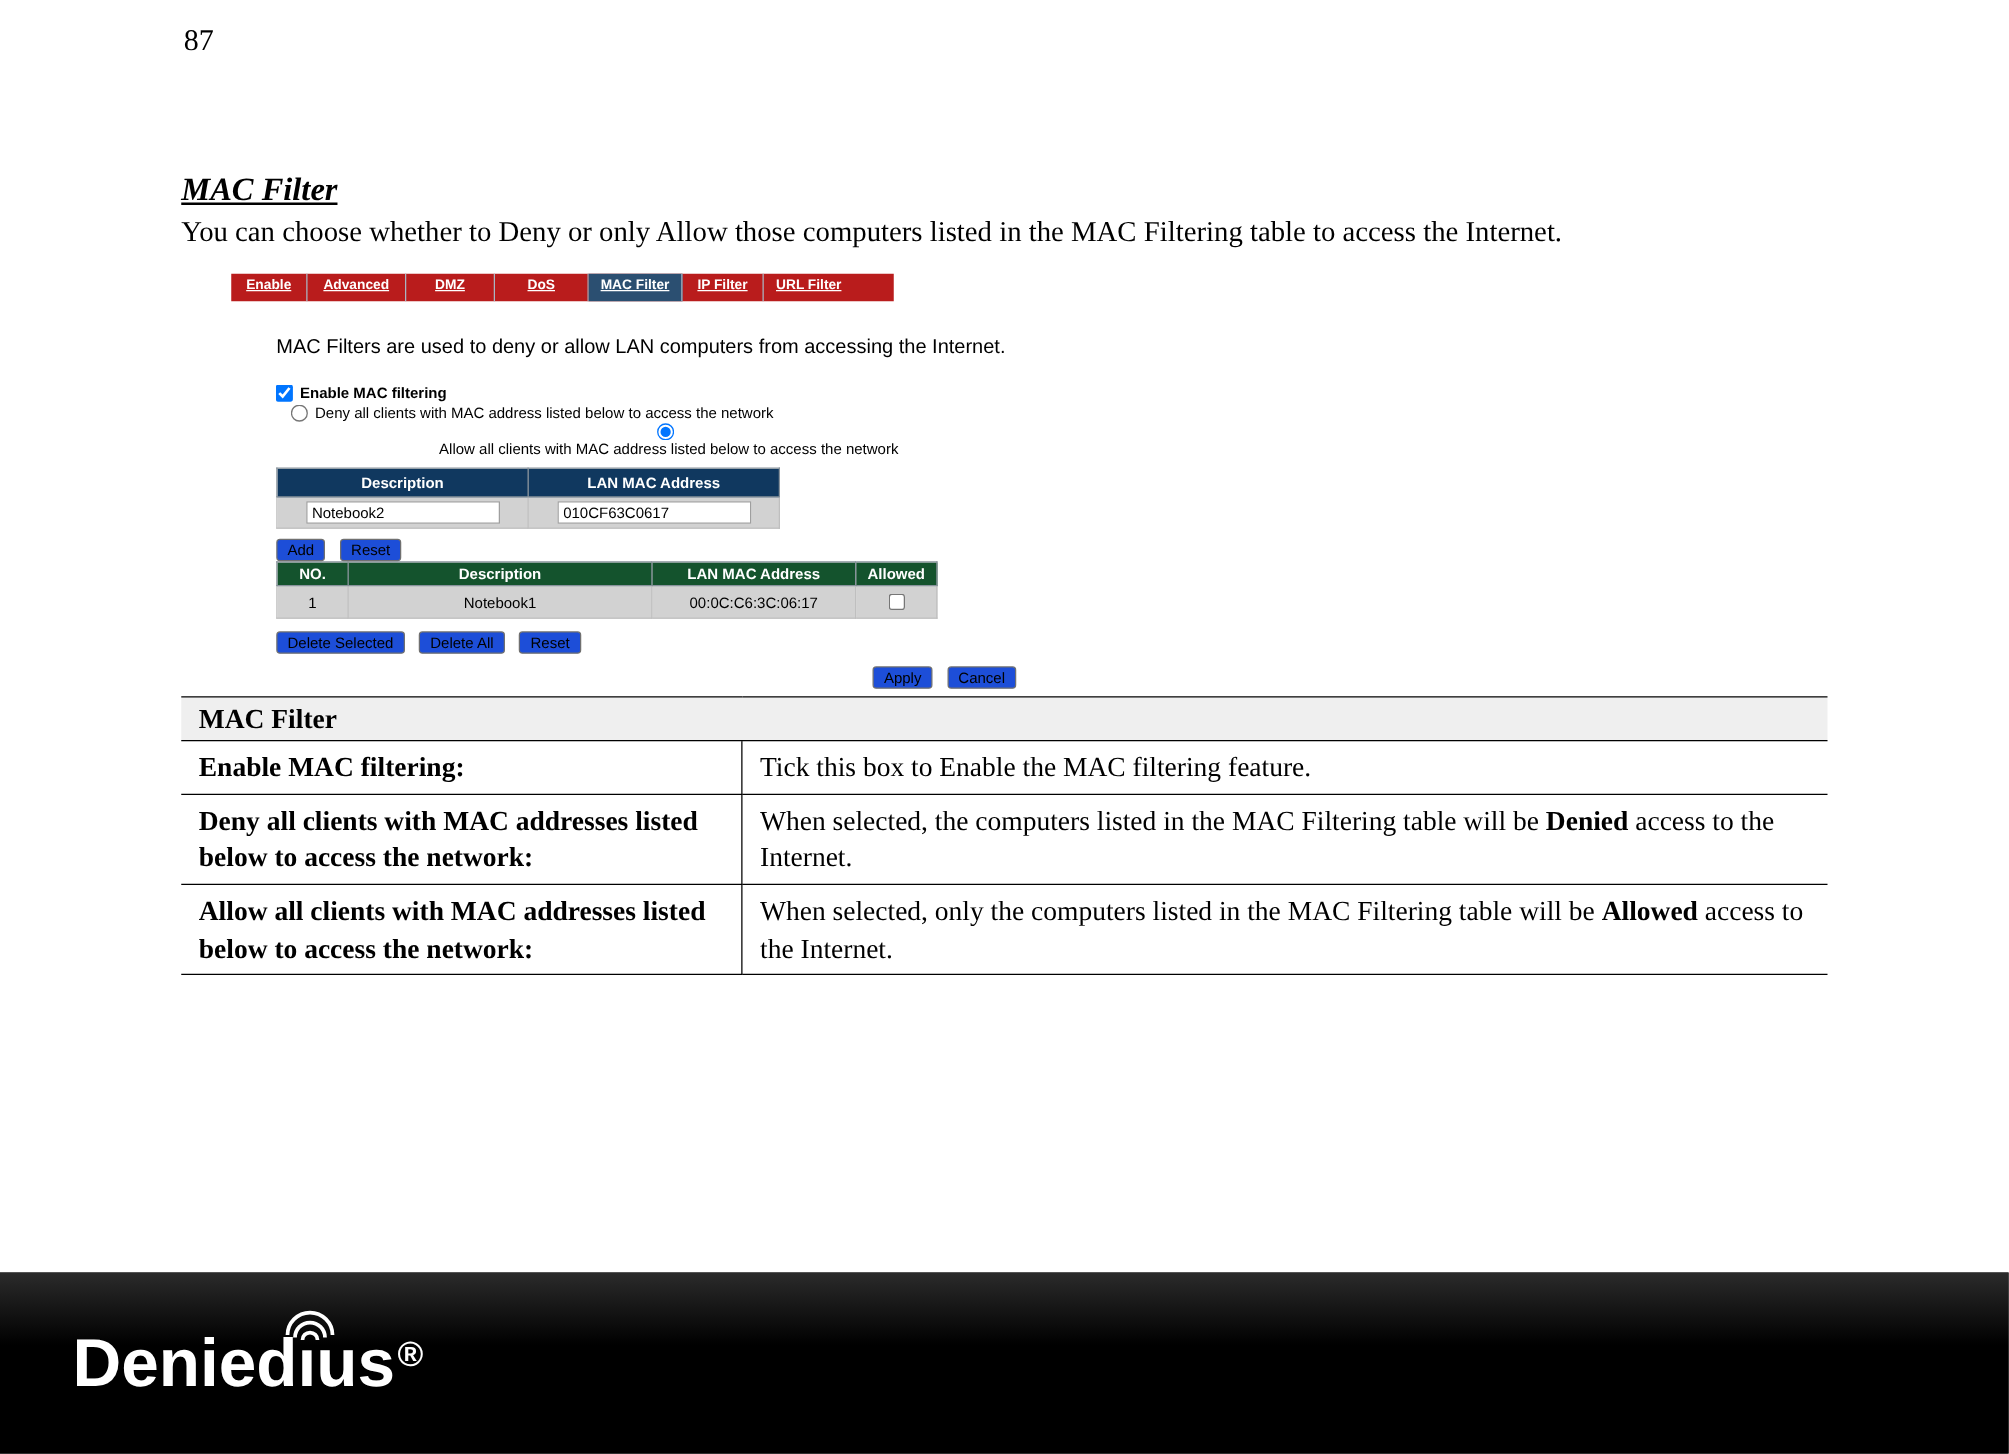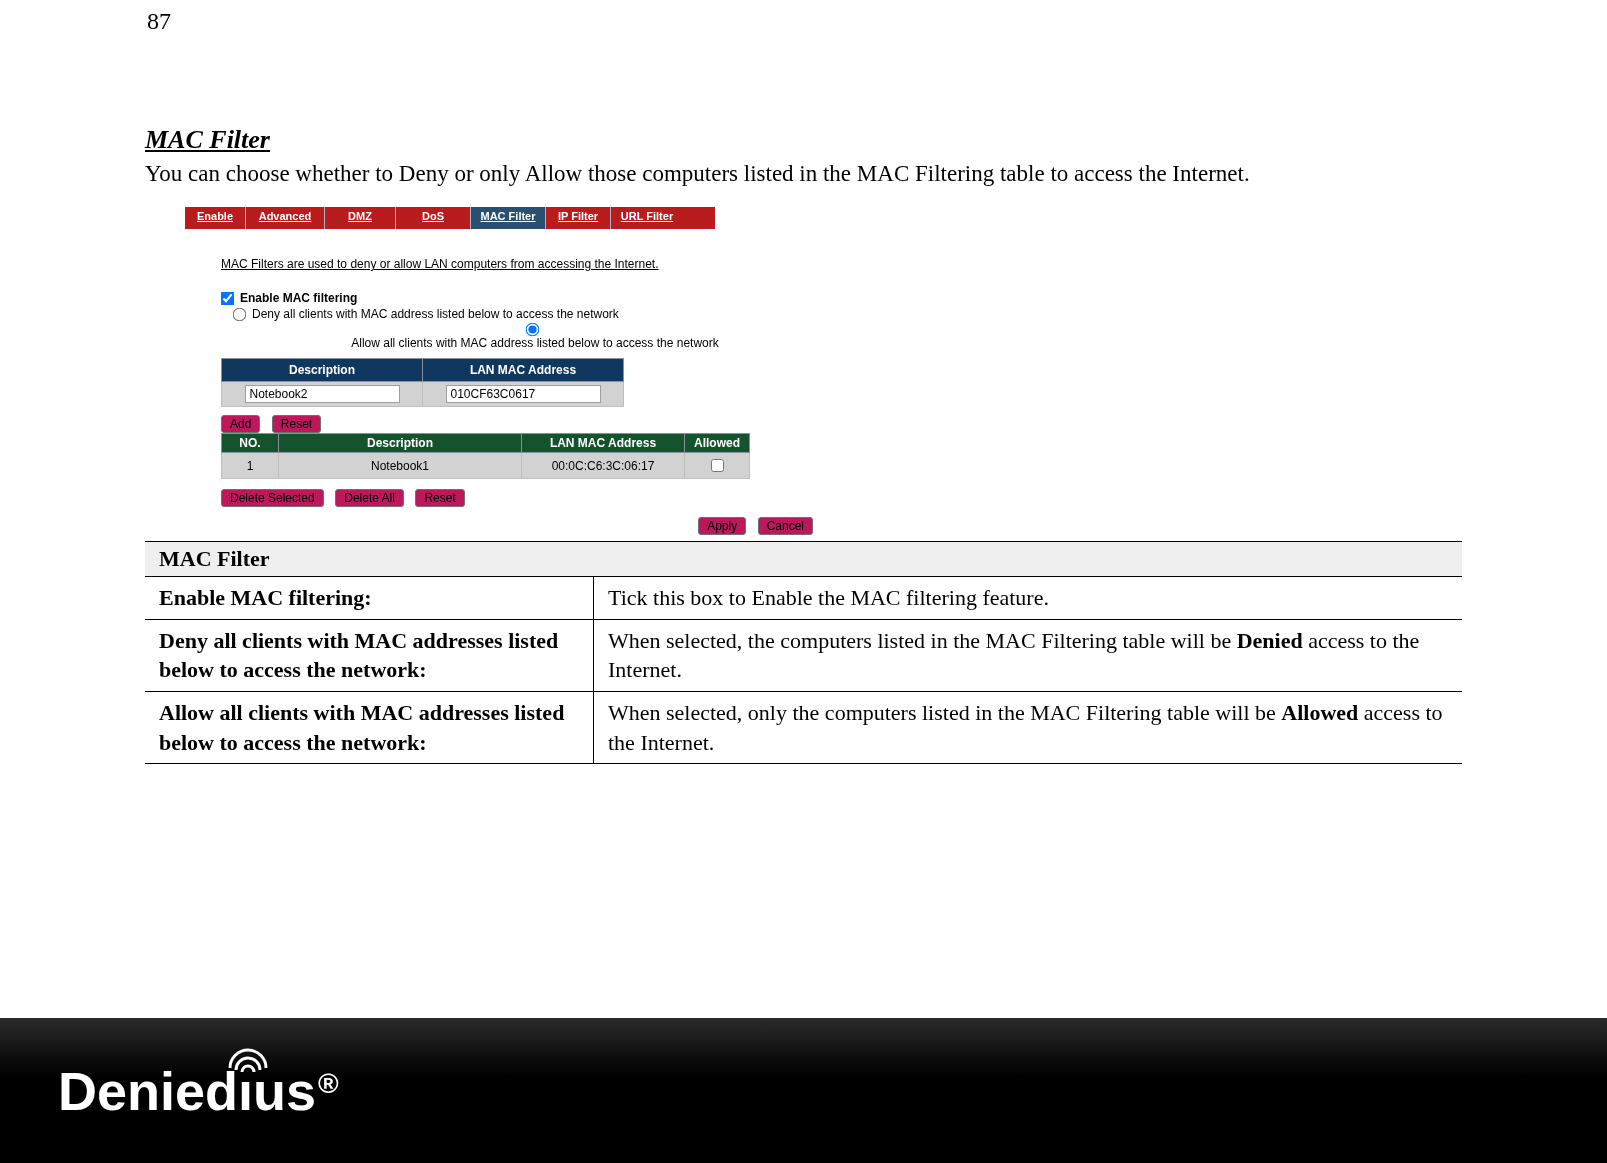--- a/index.html
+++ b/index.html
@@ -10,21 +10,21 @@
     background: #ffffff;
     font-family: "Times New Roman", Times, serif;
     color: #000;
     position: relative;
   }
   .page {
     padding: 8px 145px 0 145px;
   }
   .page-number {
     font-size: 24px;
-    margin: 0 0 90px 2px;
+    margin: 12px 0 90px 2px;
   }
   .section-title {
     font-style: italic;
     font-weight: bold;
     font-size: 26px;
     text-decoration: underline;
     margin: 0 0 6px 0;
   }
   .intro-text {
     font-size: 23px;
@@ -59,23 +59,22 @@
   .mock .tab.advanced { width: 78px; }
   .mock .tab.dmz      { width: 70px; }
   .mock .tab.dos      { width: 74px; }
   .mock .tab.mac      { width: 74px; background: #2b4f71; }
   .mock .tab.ip       { width: 64px; }
   .mock .tab.url      { width: 72px; border-right: none; }
   .mock .body {
     padding: 28px 0 0 36px;
   }
   .mock .desc {
-    font-size: 12px;
+    font-size: 16px;
     margin-bottom: 20px;
-    text-decoration: underline;
   }
   .mock .row {
     display: flex;
     align-items: center;
     font-size: 12px;
     margin: 2px 0;
   }
   .mock .row input[type="checkbox"],
   .mock .row input[type="radio"] {
     margin: 0 6px 0 0;
@@ -104,21 +103,21 @@
   .mock .tbl td input[type="text"] {
     font-family: Arial, sans-serif;
     font-size: 12px;
     width: 145px;
     padding: 1px 4px;
     border: 1px solid #9f9f9f;
   }
   .mock .btn {
     font-family: Arial, sans-serif;
     font-size: 12px;
-    background: #be185d;
+    background: #1d4ed8;
     border: 1px solid #707070;
     border-radius: 3px;
     padding: 1px 8px;
     margin-right: 8px;
     cursor: pointer;
   }
   .mock .btn-row { margin-top: 8px; }
   .mock .caption {
     font-weight: bold;
     font-size: 12px;

